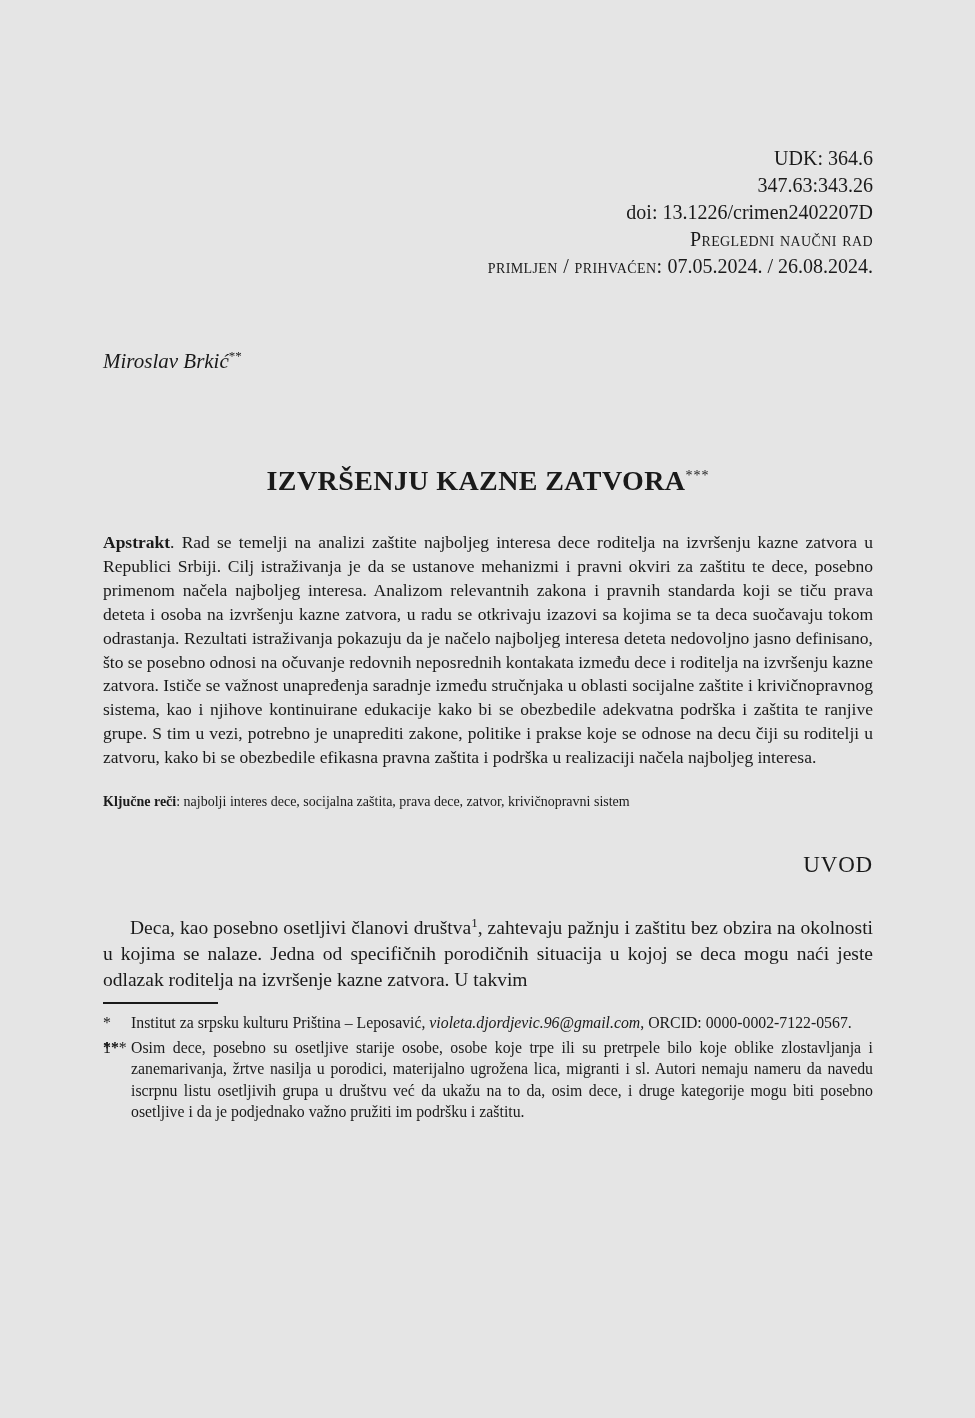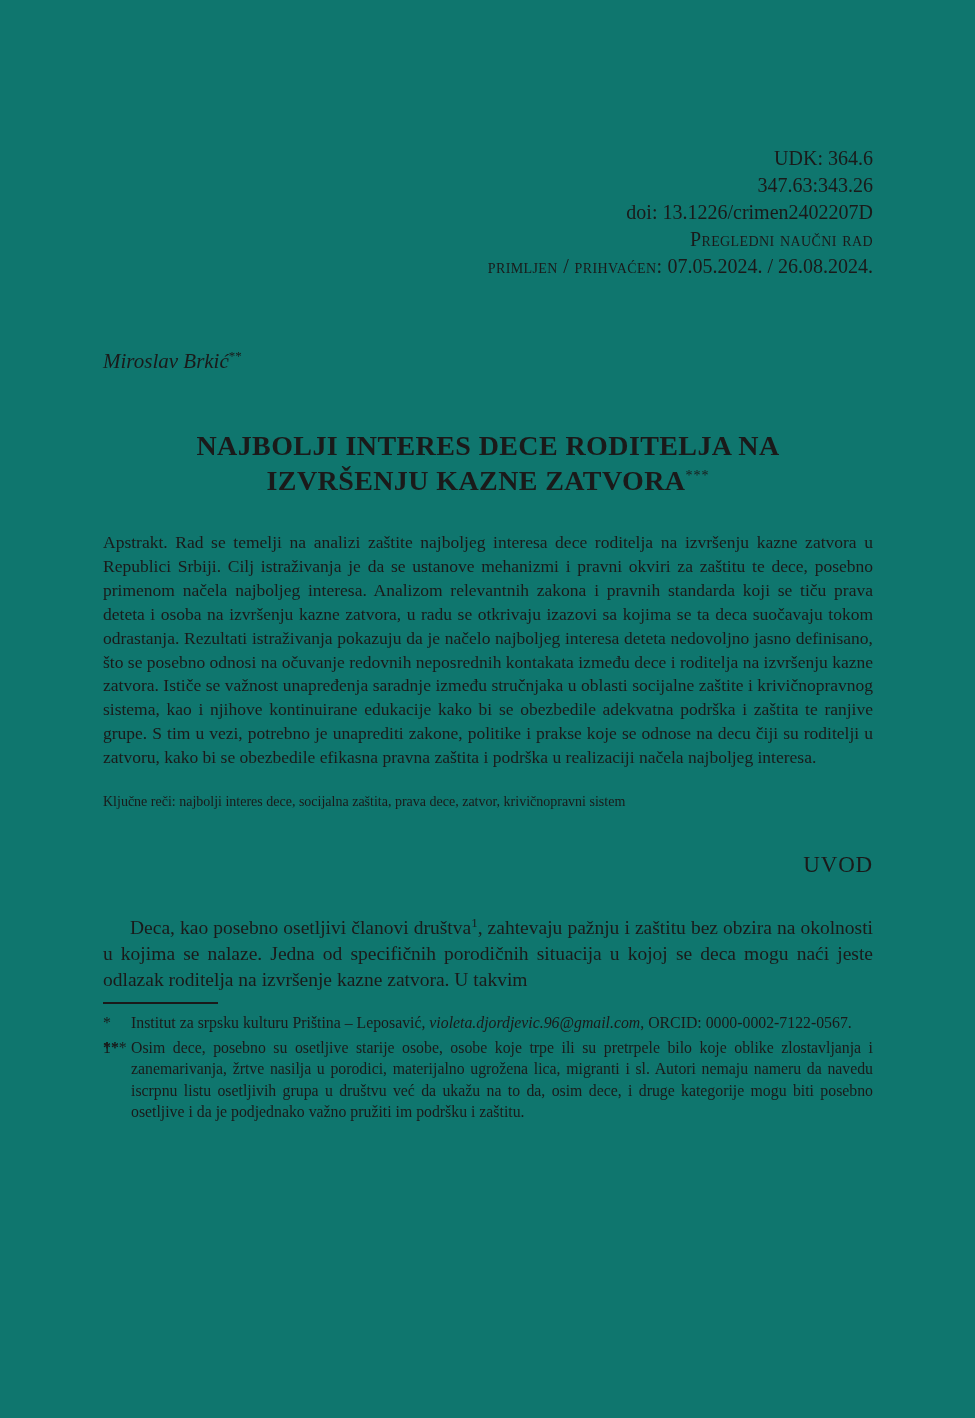--- a/index.html
+++ b/index.html
@@ -1,20 +1,20 @@
 <!DOCTYPE html>
 <html><head>
 <meta charset="utf-8">
 <style>
   html, body { margin: 0; padding: 0; background: #ffffff; }
   .page {
     position: relative;
     width: 975px;
     height: 1418px;
-    background: #0f766e;
+    background: #e5e5e5;
     color: #1a1a1a;
     font-family: "Liberation Serif", "DejaVu Serif", serif;
     overflow: hidden;
   }
   .content {
     position: absolute;
     left: 103px;
     top: 0;
     width: 770px;
   }
@@ -49,21 +49,21 @@
     margin: 33px 0 0 0;
     font-size: 17.5px;
     line-height: 23.9px;
     text-align: justify;
   }
   .keywords {
     margin: 20px 0 0 0;
     font-size: 14px;
     line-height: 24px;
   }
-  .bold { font-weight: 400; }
+  .bold { font-weight: 700; }
   
   .section-heading {
     margin: 37px 0 0 0;
     text-align: right;
     font-size: 23px;
     line-height: 28px;
     font-weight: 400;
     letter-spacing: 0.8px;
   }
   
@@ -108,21 +108,21 @@
       <div>347.63:343.26</div>
       <div>doi: 13.1226/crimen2402207D</div>
       <div class="smallcaps">Pregledni naučni rad</div>
       <div><span class="smallcaps">primljen / prihvaćen:</span> <span>07.05.2024. / 26.08.2024.</span></div>
     </header>
 
     <div class="authors">
       <div><span>Miroslav Brkić</span><sup class="author-marker">**</sup></div>
     </div>
 
-    <h1 class="title"><span>NAJBOLJI INTERES DECE RODITELJA NA</span><br><span>IZVRŠENJU KAZNE ZATVORA</span><sup class="title-marker">***</sup></h1>
+    <h1 class="title"><br><span>IZVRŠENJU KAZNE ZATVORA</span><sup class="title-marker">***</sup></h1>
 
     <p class="abstract"><span class="bold">Apstrakt</span><span>. Rad se temelji na analizi zaštite najboljeg interesa dece roditelja na izvršenju kazne zatvora u Republici Srbiji. Cilj istraživanja je da se ustanove mehanizmi i pravni okviri za zaštitu te dece, posebno primenom načela najboljeg interesa. Analizom relevantnih zakona i pravnih standarda koji se tiču prava deteta i osoba na izvršenju kazne zatvora, u radu se otkrivaju izazovi sa kojima se ta deca suočavaju tokom odrastanja. Rezultati istraživanja pokazuju da je načelo najboljeg interesa deteta nedovoljno jasno definisano, što se posebno odnosi na očuvanje redovnih neposrednih kontakata između dece i roditelja na izvršenju kazne zatvora. Ističe se važnost unapređenja saradnje između stručnjaka u oblasti socijalne zaštite i krivičnopravnog sistema, kao i njihove kontinuirane edukacije kako bi se obezbedile adekvatna podrška i zaštita te ranjive grupe. S tim u vezi, potrebno je unaprediti zakone, politike i prakse koje se odnose na decu čiji su roditelji u zatvoru, kako bi se obezbedile efikasna pravna zaštita i podrška u realizaciji načela najboljeg interesa.</span></p>
 
     <p class="keywords"><span class="bold">Ključne reči</span><span>: najbolji interes dece, socijalna zaštita, prava dece, zatvor, krivičnopravni sistem</span></p>
 
     <h2 class="section-heading">UVOD</h2>
 
     <p class="body-para"><span>Deca, kao posebno osetljivi članovi društva</span><sup class="fn-ref">1</sup><span>, zahtevaju pažnju i zaštitu bez obzira na okolnosti u kojima se nalaze. Jedna od specifičnih porodičnih situacija u kojoj se deca mogu naći jeste odlazak roditelja na izvršenje kazne zatvora. U takvim</span></p>
 
     <div class="footnote-rule"></div>

